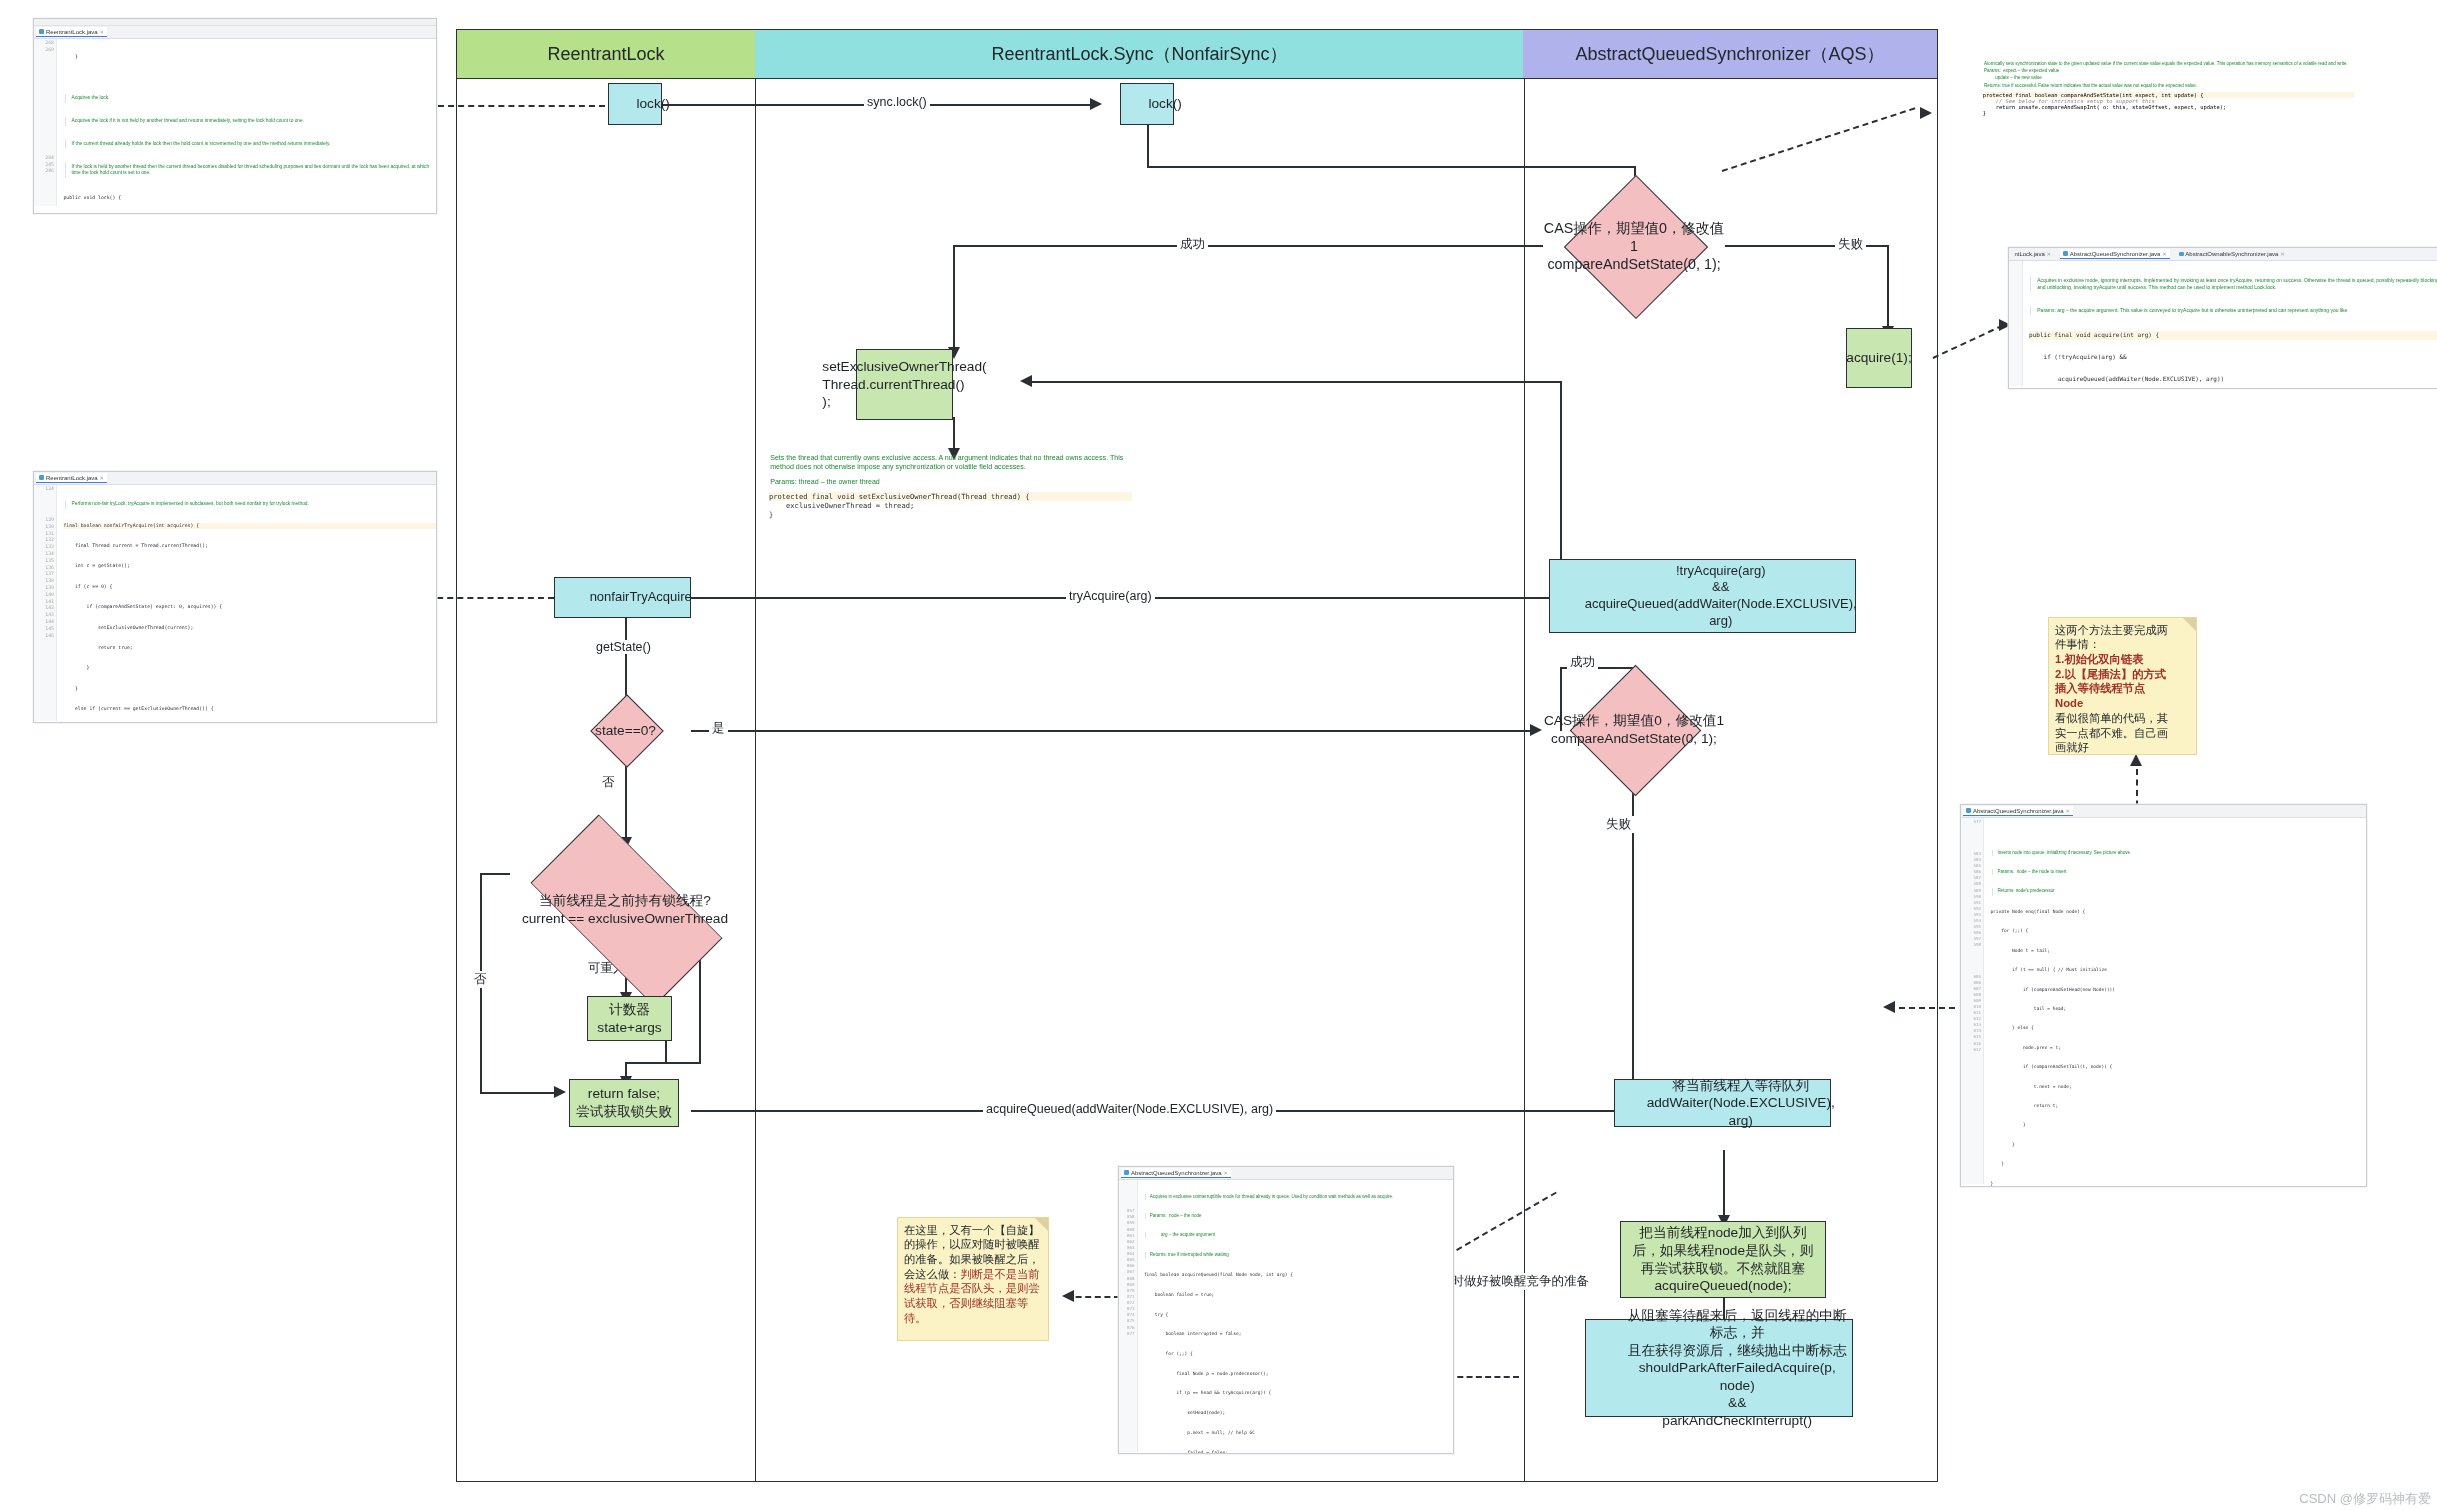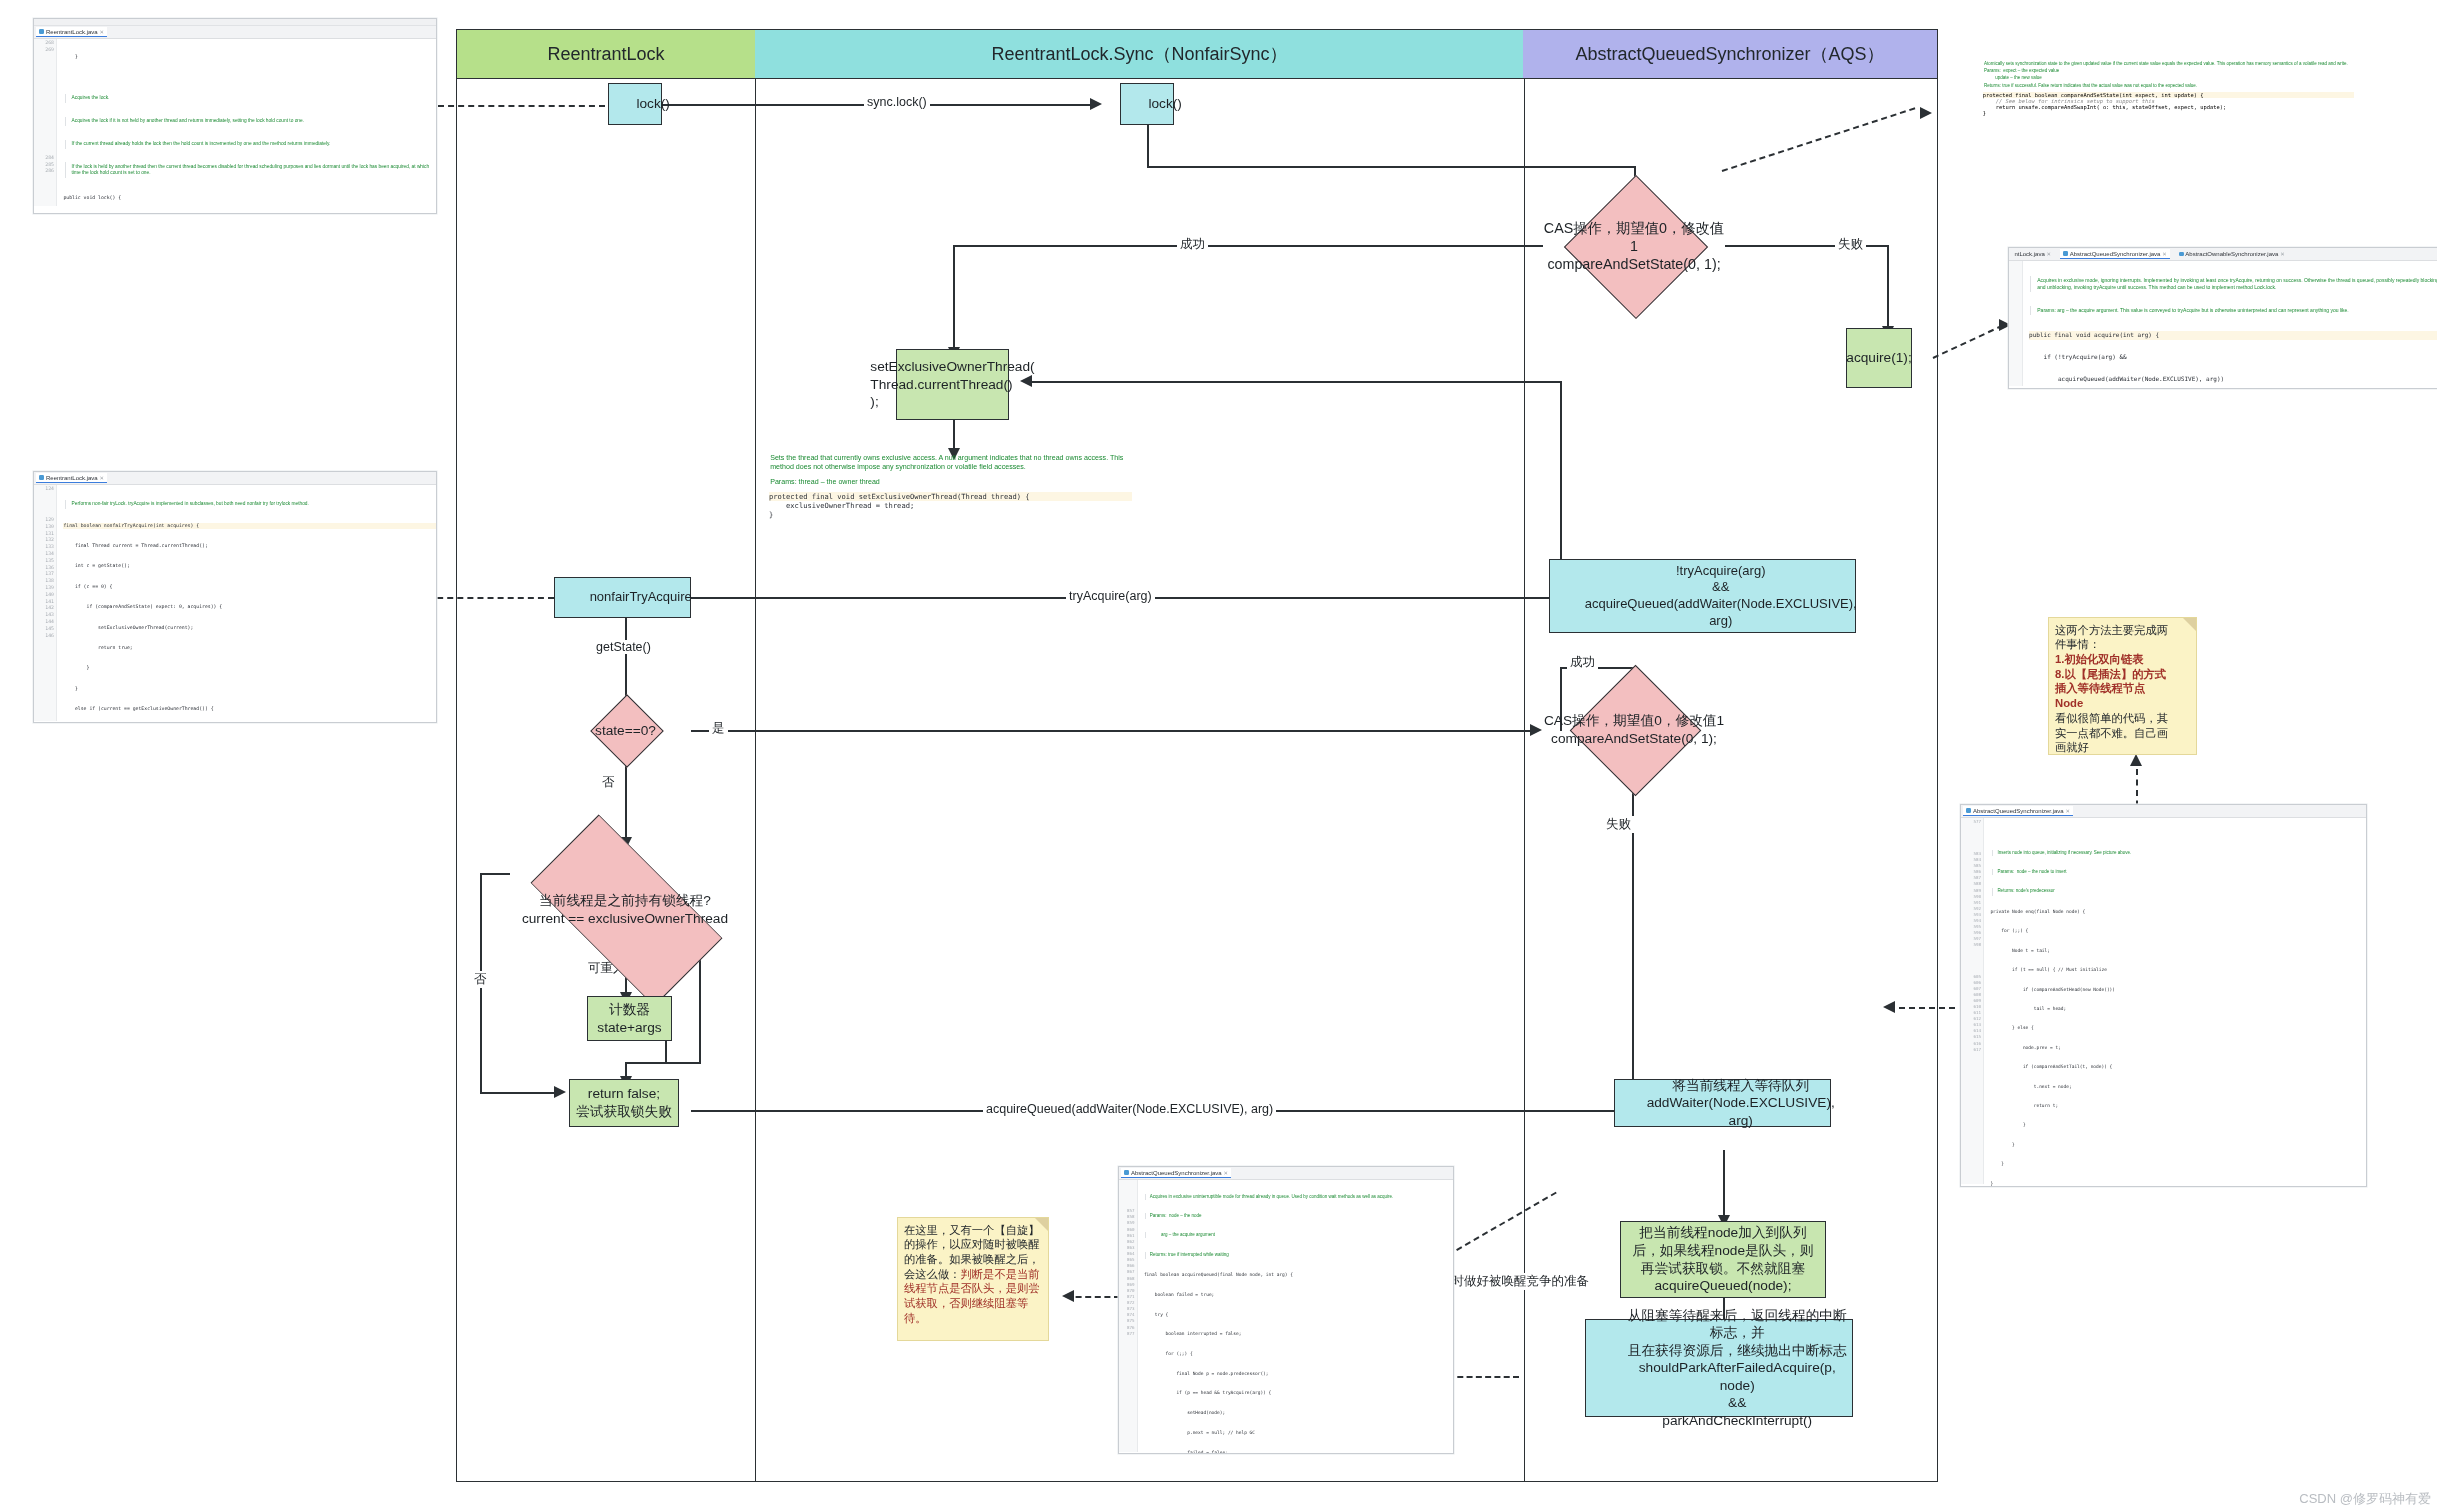--- a/index.html
+++ b/index.html
@@ -199,21 +199,21 @@
   <div class="node n-cyan" style="left:1120px;top:83px;width:54px;height:42px;font-size:13.7px;">
     <span>lock()</span>
   </div>
 
   <div class="diamond" style="left:1543px;top:197px;width:182px;height:98px;">
     <div class="dshape" style="left:42px;top:-1.2px;width:100px;height:100px;"></div>
     <div class="dlabel" style="font-size:14.3px;white-space:pre-line;">CAS操作，期望值0，修改值1
 compareAndSetState(0, 1);</div>
   </div>
 
-  <div class="node n-green" style="left:856px;top:349px;width:113px;height:71px;font-size:13.7px;margin-left:40px;">
+  <div class="node n-green" style="left:856px;top:349px;width:97px;height:71px;font-size:13.7px;">
     <span style="white-space:pre-line;text-align:left;">setExclusiveOwnerThread(
 Thread.currentThread()
 );</span>
   </div>
 
   <div class="node n-green" style="left:1846px;top:328px;width:66px;height:60px;font-size:13.7px;">
     <span>acquire(1);</span>
   </div>
 
   <div class="node n-cyan" style="left:554px;top:577px;width:137px;height:41px;font-size:13px;">
@@ -279,21 +279,21 @@
     <div class="mono lnhl" style="font-size:7.1px;white-space:pre;color:#2b2f36;">protected final void setExclusiveOwnerThread(Thread thread) {</div>
     <div class="mono" style="font-size:7.1px;white-space:pre;color:#2b2f36;">    exclusiveOwnerThread = thread;</div>
     <div class="mono" style="font-size:7.1px;white-space:pre;color:#2b2f36;">}</div>
   </div>
 
   <div class="note" style="left:2048px;top:617px;width:149px;height:138px;font-size:11.3px;">
     <div class="note-fold"></div>
     <div>这两个方法主要完成两</div>
     <div>件事情：</div>
     <div class="hi">1.初始化双向链表</div>
-    <div class="hi">8.以【尾插法】的方式</div>
+    <div class="hi">2.以【尾插法】的方式</div>
     <div class="hi">插入等待线程节点</div>
     <div class="hi">Node</div>
     <div>看似很简单的代码，其</div>
     <div>实一点都不难。自己画</div>
     <div>画就好</div>
   </div>
 
   <div class="note" style="left:897px;top:1217px;width:152px;height:124px;font-size:11.3px;">
     <div class="note-fold"></div>
     <div>在这里，又有一个【自旋】</div>

